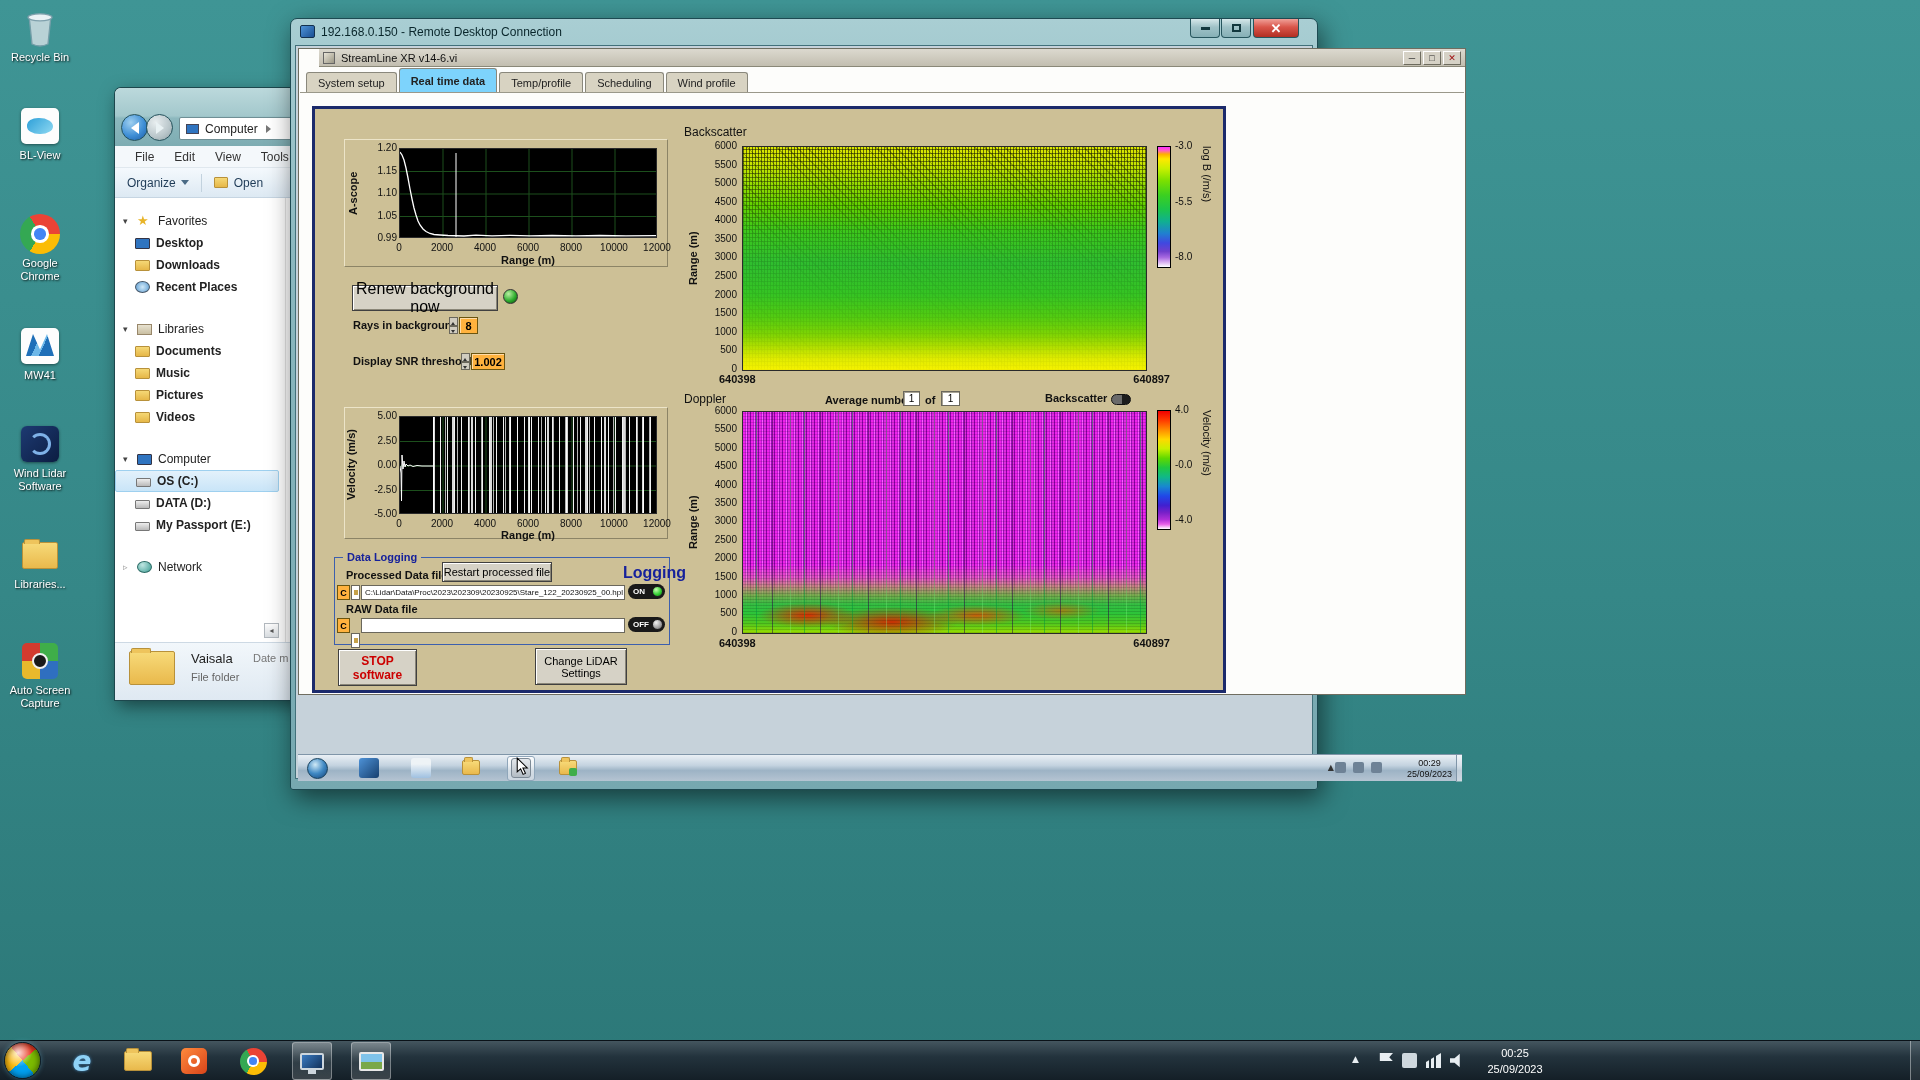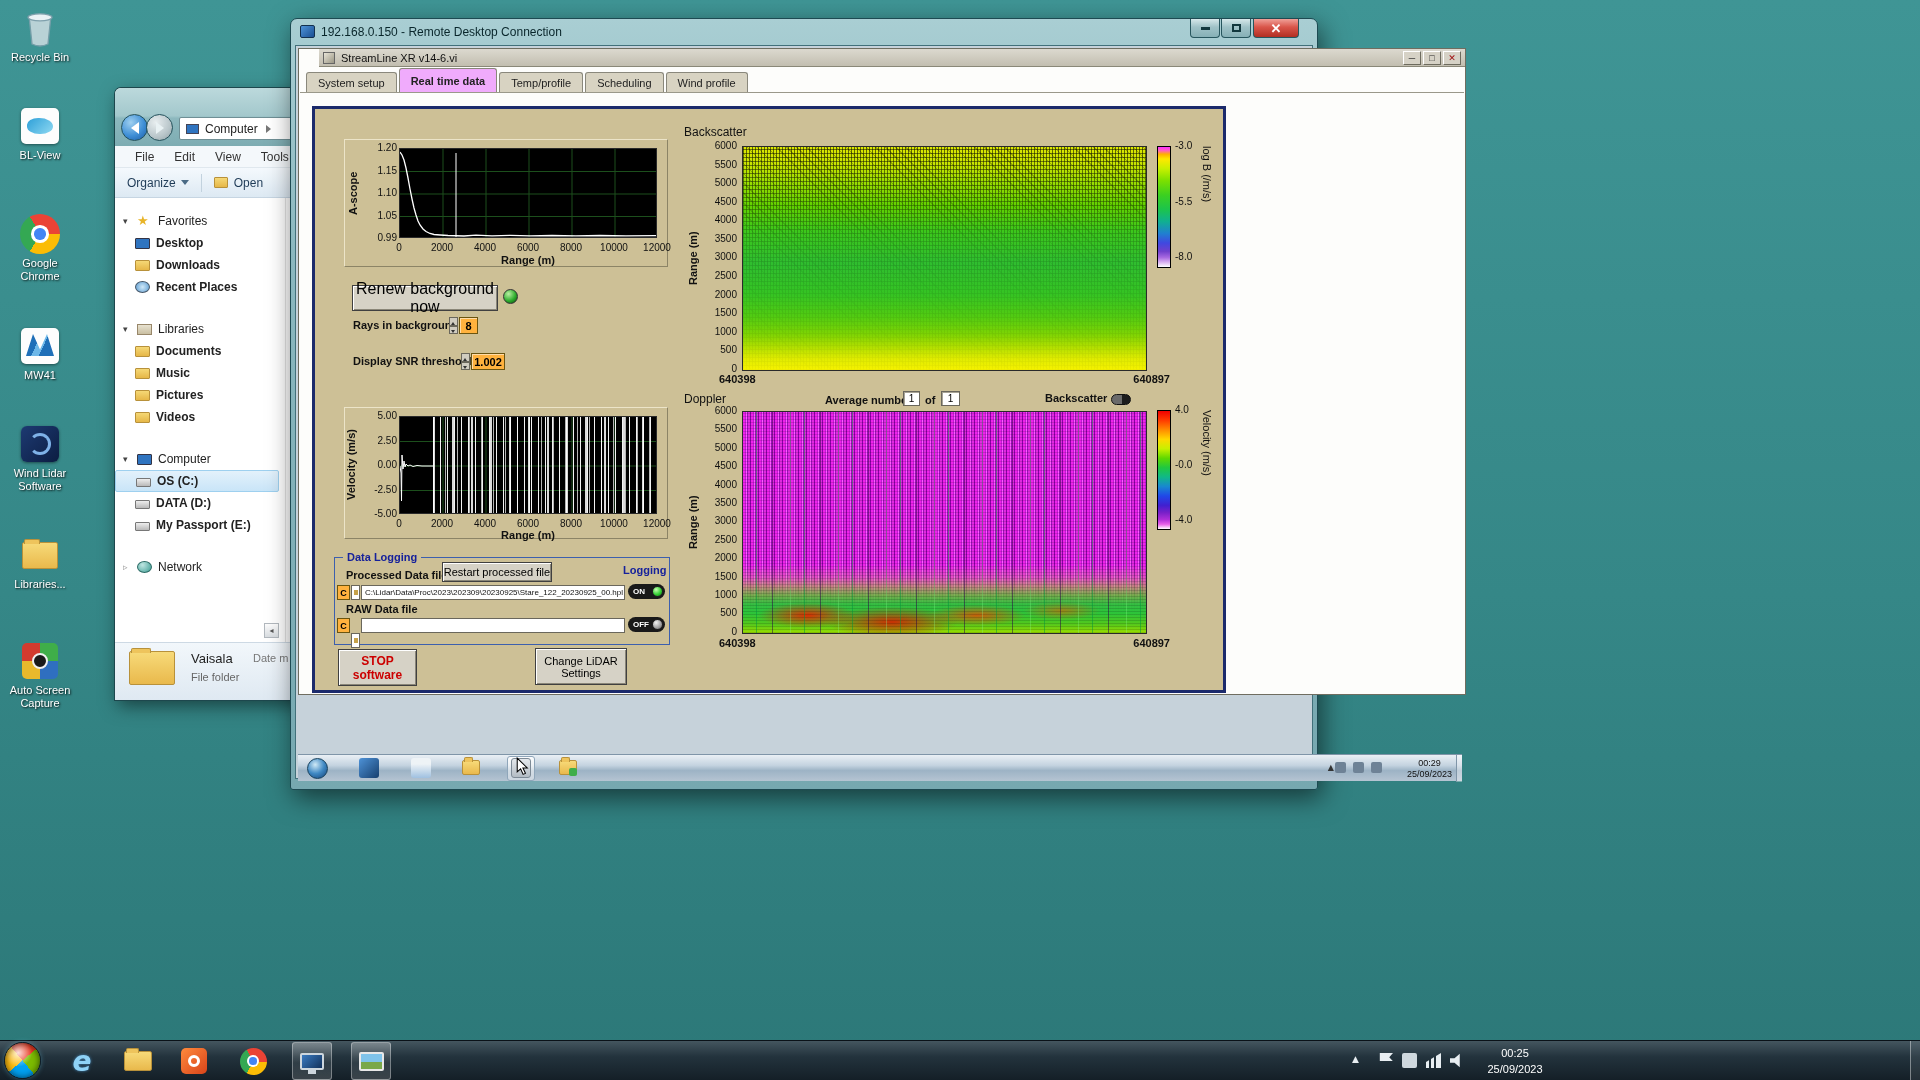--- a/index.html
+++ b/index.html
@@ -93,21 +93,21 @@
     background:linear-gradient(180deg,#dcd9cf,#c2beb0); border-bottom:1px solid #8a8878;margin-left:20px; }
   .vi-title .vicon { position:absolute; left:4px; top:3px; width:12px; height:12px;
     background:linear-gradient(135deg,#e8e4d8,#9a9684); border:1px solid #666; }
   .vi-title .t { position:absolute; left:22px; top:3px; font-size:11px; color:#111; }
   .vi-btn { position:absolute; top:2px; width:18px; height:14px; background:#d6d2c6;
     border:1px solid; border-color:#fff #6d6b5e #6d6b5e #fff; font-size:9px; line-height:12px; text-align:center; color:#222; }
   .vi-tabs { position:absolute; left:1px; top:19px; right:1px; height:25px; background:#fdfdfb;
     border-bottom:1px solid #9a988a; display:flex; align-items:flex-end; padding-left:6px; }
   .tab { height:20px; padding:4px 11px 2px; font-size:11px; color:#222; background:#d8d3c2;
     border:1px solid #8a887c; border-bottom:none; border-radius:3px 3px 0 0; margin-right:2px; }
-  .tab.active { background:#f0abfc; font-weight:bold; height:24px; padding-top:6px; position:relative; z-index:2; }
+  .tab.active { background:#7dd3fc; font-weight:bold; height:24px; padding-top:6px; position:relative; z-index:2; }
   .vi-content { position:absolute; left:1px; top:44px; right:1px; bottom:1px; background:#fdfdfb; }
 
   
   .panel { position:absolute; left:12px; top:13px; width:914px; height:587px;
     background:#cdc096; border:3px solid #1b2a6b; }
   .p { position:absolute; }
   .bevel { background:#cdc096; border:1px solid; border-color:#ece4c8 #8c8466 #8c8466 #ece4c8; }
   .plot { position:absolute; background:#000; border:1px solid #2a2a2a; overflow:hidden; }
   .ytick-col { display:flex; flex-direction:column; justify-content:space-between; align-items:flex-end;
     font-size:10px; color:#111; line-height:10px; }
@@ -126,21 +126,21 @@
   .spin i { flex:1; background:#d0ccc0; border:1px solid #6a675c; position:relative; }
   .spin i.up::after { content:""; position:absolute; left:1px; top:2px; border:2px solid transparent; border-bottom:3px solid #333; }
   .spin i.dn::after { content:""; position:absolute; left:1px; top:3px; border:2px solid transparent; border-top:3px solid #333; }
   .led { border-radius:50%; border:1px solid #333; }
   .led.green { background:radial-gradient(circle at 35% 30%,#b9f0a2,#2fae2f 55%,#0c5c0c 92%); }
   .lvframe { border:1px solid #3c5fae; }
   .lvframe-title { position:absolute; top:-7px; left:8px; background:#cdc096; padding:0 4px;
     font-size:11px; font-weight:bold; color:#16219b; }
   .wfield { background:#fff; border:1px solid #6a675c; box-shadow:inset 1px 1px 0 #a8a496;
     display:flex; align-items:center; justify-content:center; color:#000; }
-  .navy { color:#16219b; font-weight:bold; font-size:11px; }
+  .navy { color:#16219b; font-weight:bold; font-size:16px; }
   .blab { font-size:11px; font-weight:bold; color:#111; }
   .pill { background:#191919; border-radius:8px; display:flex; align-items:center; }
   .pill .pt { color:#fff; font-size:8px; font-weight:bold; padding-left:5px; flex:1; }
   .pill .pk { width:11px; height:11px; border-radius:50%; margin-right:2px; border:1px solid #222; }
   .pk.on { background:radial-gradient(circle at 35% 30%,#c6ffb0,#35d035 55%,#0e7a0e); }
   .pk.off { background:radial-gradient(circle at 35% 30%,#f2f2f2,#9f9f9f 60%,#5e5e5e); }
   .dtoggle { background:linear-gradient(90deg,#6a6a6a 0 55%,#1d1d1d 55%); border:1px solid #111; border-radius:6px; }
   .pathbox { background:#fff; border:1px solid #6a675c; font-size:8px; color:#111;
     display:flex; align-items:center; padding-left:3px; overflow:hidden; white-space:nowrap; }
   .cbox { background:#ffb23e; border:1px solid #6b5510; font-size:9px; font-weight:bold; color:#000;

